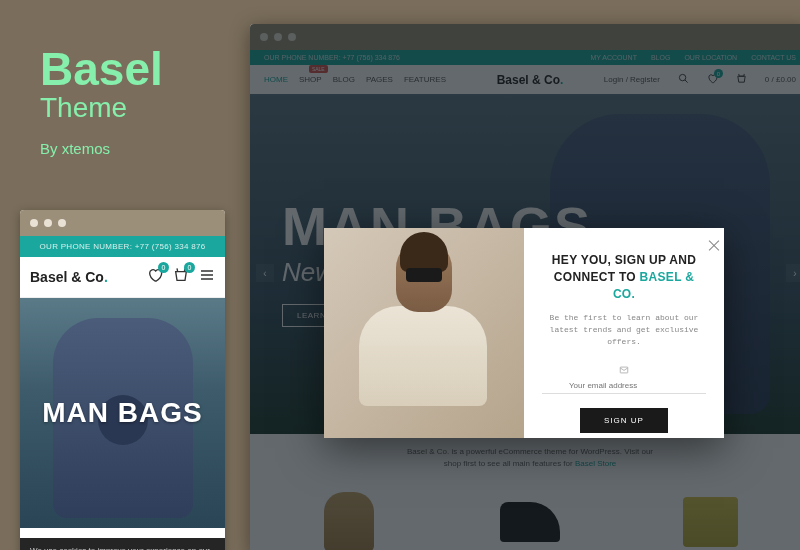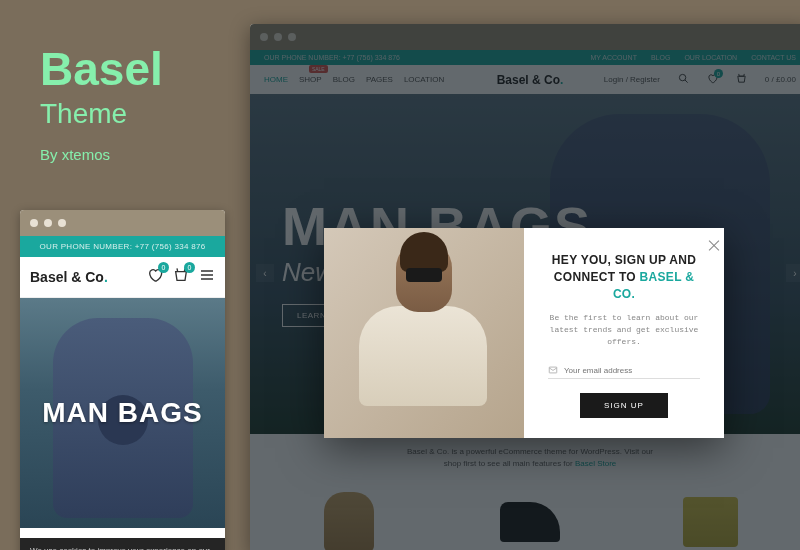--- a/index.html
+++ b/index.html
@@ -1,20 +1,20 @@
 <!DOCTYPE html>
 <html><head>
 <meta charset="utf-8">
 <style>
 * { margin: 0; padding: 0; box-sizing: border-box; font-family: -apple-system, BlinkMacSystemFont, "Segoe UI", Arial, sans-serif; }
 body { background: #7a6d5b; width: 800px; height: 550px; overflow: hidden; position: relative; }
 
 .left-col { position: absolute; left: 40px; top: 46px; width: 180px; color: #86efac; }
 .theme-title { font-size: 46px; font-weight: 700; line-height: 1; }
-.theme-sub { font-size: 28px; font-weight: 300; margin-top: 6px; }
+.theme-sub { font-size: 28px; font-weight: 300; }
 .theme-by { font-size: 15px; margin-top: 16px; font-weight: 300; }
 
 
 .mobile { position: absolute; left: 20px; top: 210px; width: 205px; height: 436px; background: #fff; border-radius: 4px 4px 0 0; overflow: hidden; box-shadow: 0 2px 10px rgba(0,0,0,.3); }
 .mac-dots { background: #9b8f7a; height: 26px; display: flex; align-items: center; padding-left: 10px; gap: 6px; }
 .mac-dots span { width: 8px; height: 8px; border-radius: 50%; background: #e8e1d4; display: block; }
 .m-announce { background: #1aa89e; color: #d5efec; font-size: 8px; text-align: center; padding: 6px 4px; letter-spacing: .3px; }
 .m-header { display: flex; align-items: center; justify-content: space-between; padding: 10px 10px; border-bottom: 1px solid #eee; }
 .m-logo { font-size: 14px; font-weight: 700; color: #222; }
 .m-logo .dot { color: #1aa89e; }
@@ -62,29 +62,29 @@
 .card .p3 { width: 55px; height: 50px; background: linear-gradient(#d4c24a,#b8a838); border-radius: 4px; }
 
 
 .modal { position: absolute; left: 324px; top: 228px; width: 400px; height: 210px; background: #fff; z-index: 10; display: flex; box-shadow: 0 10px 40px rgba(0,0,0,.5); }
 .modal .img { width: 50%; background: linear-gradient(135deg,#d4c8b8,#b5a48c); position: relative; overflow: hidden; }
 .modal .img .person { position: absolute; top: 12px; left: 50%; transform: translateX(-50%); width: 130px; height: 160px; }
 .person .head { width: 56px; height: 72px; background: linear-gradient(#9b7a5c,#7a5c44); border-radius: 28px 28px 22px 22px; margin: 0 auto; position: relative; }
 .person .hair { position: absolute; top: -8px; left: 4px; right: 4px; height: 40px; background: #3a2818; border-radius: 24px 24px 8px 8px; }
 .person .glasses { position: absolute; top: 28px; left: 10px; right: 10px; height: 14px; background: #1a1a1a; border-radius: 4px; }
 .person .sweater { width: 128px; height: 100px; background: linear-gradient(#ebe4d6,#d8ceba); border-radius: 40px 40px 8px 8px; margin-top: -6px; }
-.modal .content { width: 50%; padding: 24px 24px; text-align: center; position: relative; }
+.modal .content { width: 50%; padding: 24px 18px; text-align: center; position: relative; }
 .modal .close { position: absolute; top: 10px; right: 10px; width: 14px; height: 14px; cursor: pointer; }
 .modal .close::before, .modal .close::after { content: ""; position: absolute; width: 14px; height: 1px; background: #888; top: 7px; }
 .modal .close::before { transform: rotate(45deg); }
 .modal .close::after { transform: rotate(-45deg); }
 .modal h3 { font-size: 12px; font-weight: 700; color: #222; line-height: 1.4; letter-spacing: .3px; }
 .modal h3 .brand { color: #1aa89e; }
 .modal p { font-size: 8px; color: #888; margin-top: 10px; line-height: 1.5; font-family: Liberation Mono, monospace; }
-.modal .field { display: flex; align-items: center; border-bottom: 1px solid #ddd; margin-top: 14px; padding: 3px 0; gap: 6px; }
+.modal .field { display: flex; align-items: center; border-bottom: 1px solid #ddd; margin-top: 14px; padding: 3px 0; gap: 6px; flex-direction: column; }
 .modal .field svg { width: 10px; height: 10px; stroke: #aaa; fill: none; stroke-width: 2; flex-shrink: 0; }
 .modal .field input { border: none; outline: none; font-size: 8px; flex: 1; color: #444; }
 .modal .signup { background: #1a1a1a; color: #fff; font-size: 8px; padding: 8px 24px; border: none; margin-top: 14px; letter-spacing: 1px; cursor: pointer; }
 </style>
 </head>
 <body>
 
 <div class="left-col">
   <div class="theme-title">Basel</div>
   <div class="theme-sub">Theme</div>
@@ -146,21 +146,21 @@
       <span>CONTACT US</span>
     </div>
   </div>
 
   <div class="d-nav">
     <div class="menu">
       <span class="active">HOME</span>
       <span class="saletag" data-sale="SALE">SHOP</span>
       <span>BLOG</span>
       <span>PAGES</span>
-      <span>LOCATION</span>
+      <span>FEATURES</span>
     </div>
     <div class="d-logo"><span>Basel &amp; Co</span><span class="dot">.</span></div>
     <div class="rightnav">
       <span>Login / Register</span>
       <span class="ic"><svg viewBox="0 0 24 24">
             <circle cx="10" cy="10" r="7"></circle>
             <path d="M21 21l-6-6"></path>
           </svg></span>
       <span class="ic"><svg viewBox="0 0 24 24">
             <path d="M12 21s-8-5-8-12a5 5 0 0 1 9-3 5 5 0 0 1 9 3c0 7-8 12-8 12z"></path>

